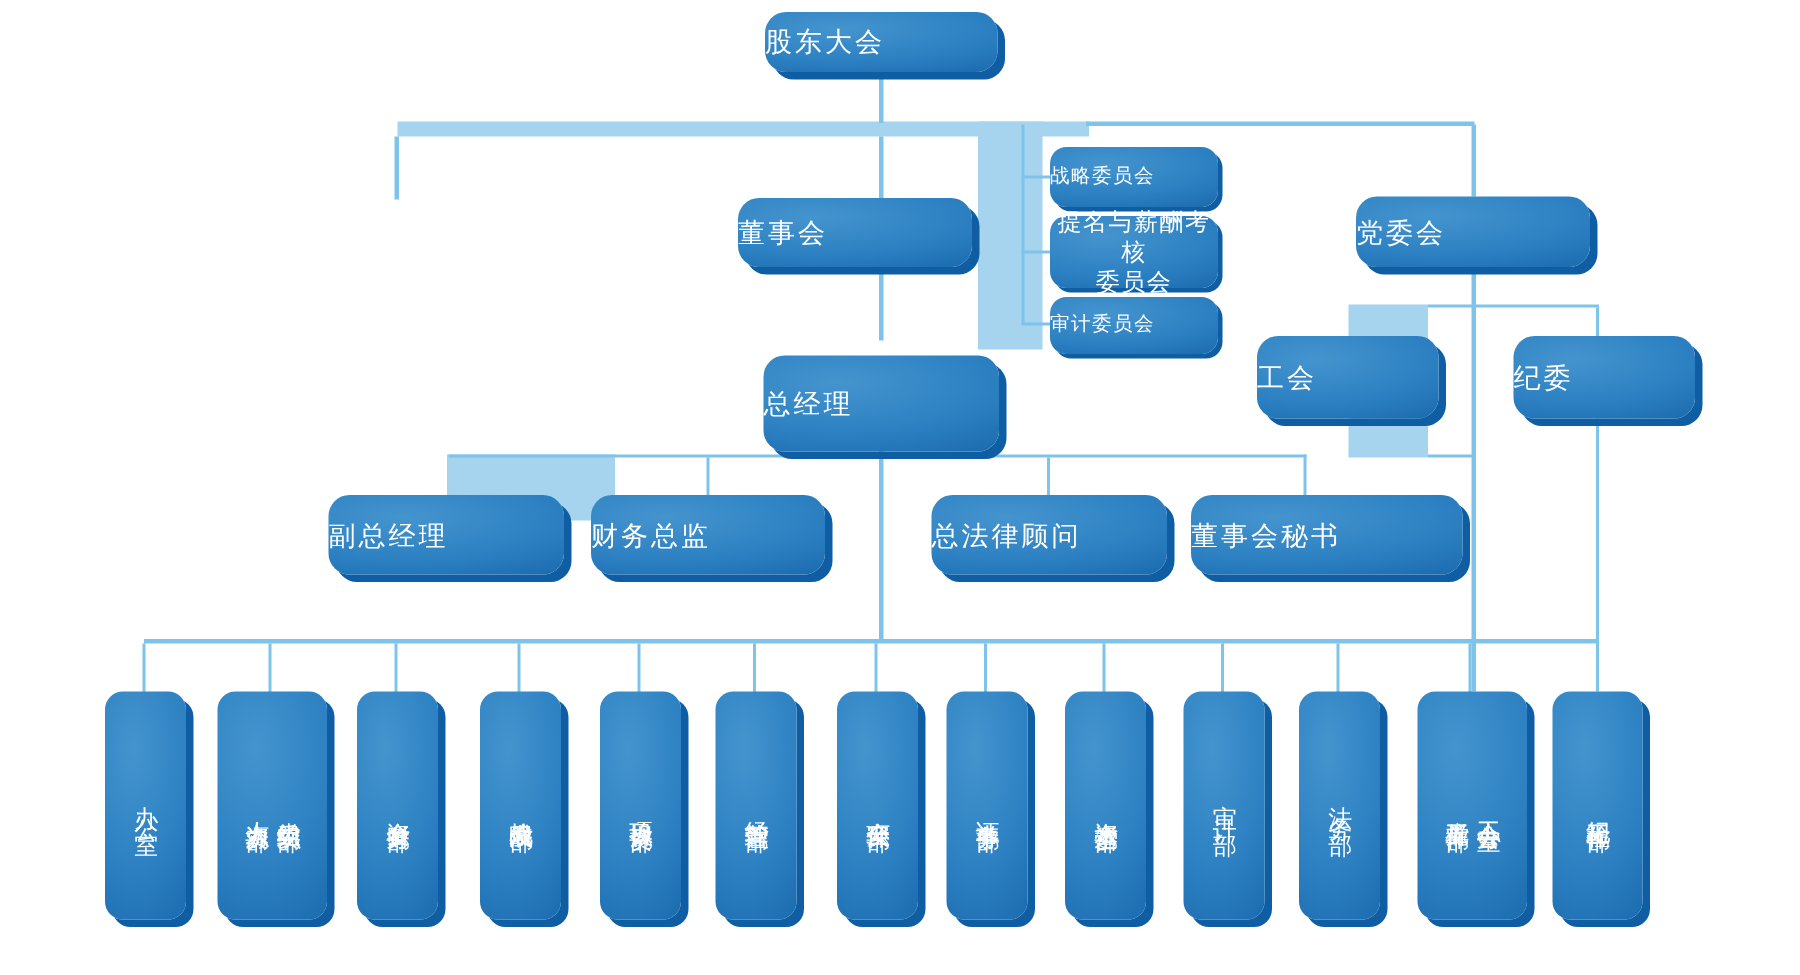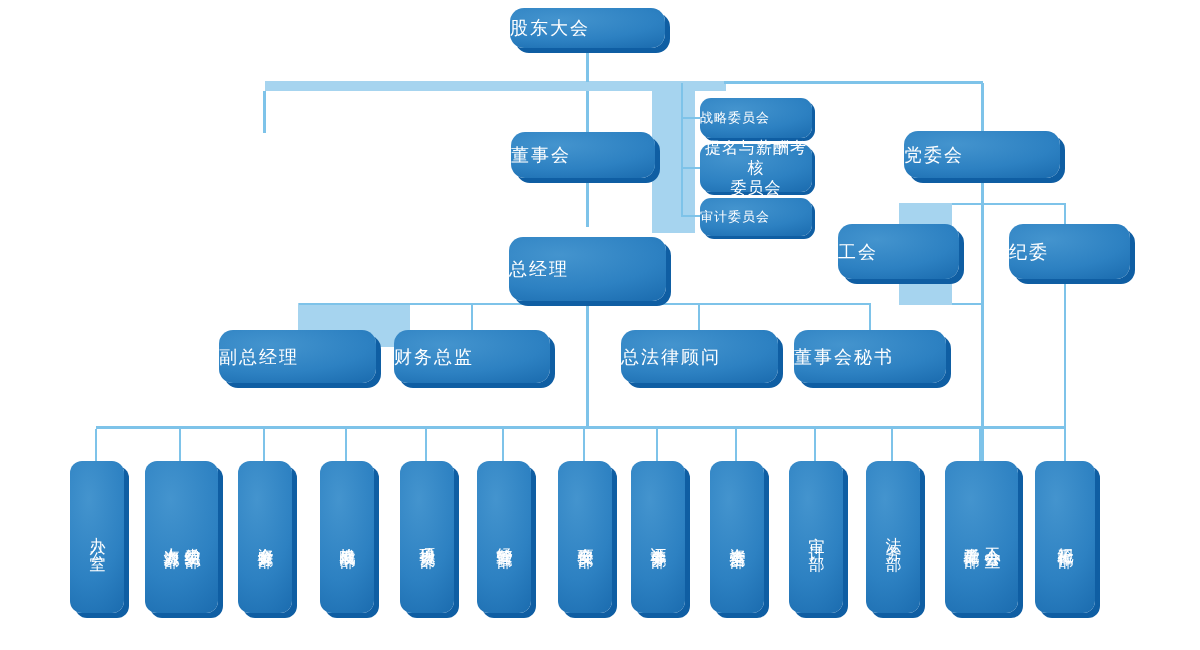--- a/index.html
+++ b/index.html
@@ -79,21 +79,21 @@
   <div class="ln" style="left:656px;top:429px;width:2px;height:33px"></div>
   <div class="ln" style="left:735px;top:429px;width:2px;height:33px"></div>
   <div class="ln" style="left:814px;top:429px;width:2px;height:33px"></div>
   <div class="ln" style="left:891px;top:429px;width:2px;height:33px"></div>
   <div class="ln" style="left:979px;top:429px;width:2px;height:33px"></div>
 
   <div class="node" style="left:510px;top:8px;width:155px;height:40px">
     <span>股东大会</span>
   </div>
 
-  <div class="node" style="left:511px;top:132px;width:144px;height:46px">
+  <div class="node" style="left:492px;top:132px;width:156px;height:46px">
     <span>董事会</span>
   </div>
   <div class="node" style="left:904px;top:131px;width:156px;height:47px">
     <span>党委会</span>
   </div>
 
   <div class="node small" style="left:700px;top:98px;width:112px;height:40px">
     <span>战略委员会</span>
   </div>
   <div class="node small" style="left:700px;top:144px;width:112px;height:48px">
@@ -118,21 +118,21 @@
 
   <div class="node" style="left:1009px;top:224px;width:121px;height:55px">
     <span>纪委</span>
   </div>
   <div class="node" style="left:394px;top:330px;width:156px;height:53px">
     <span>财务总监</span>
   </div>
   <div class="node" style="left:621px;top:330px;width:157px;height:53px">
     <span>总法律顾问</span>
   </div>
-  <div class="node" style="left:794px;top:330px;width:152px;height:53px">
+  <div class="node" style="left:794px;top:330px;width:181px;height:53px">
     <span>董事会秘书</span>
   </div>
 
   <div class="dept sp3" style="left:70px">
     <div class="vtext">
         <span class="col">办公室</span>
       </div>
   </div>
   <div class="dept wide" style="left:145px">
     <div class="vtext">

